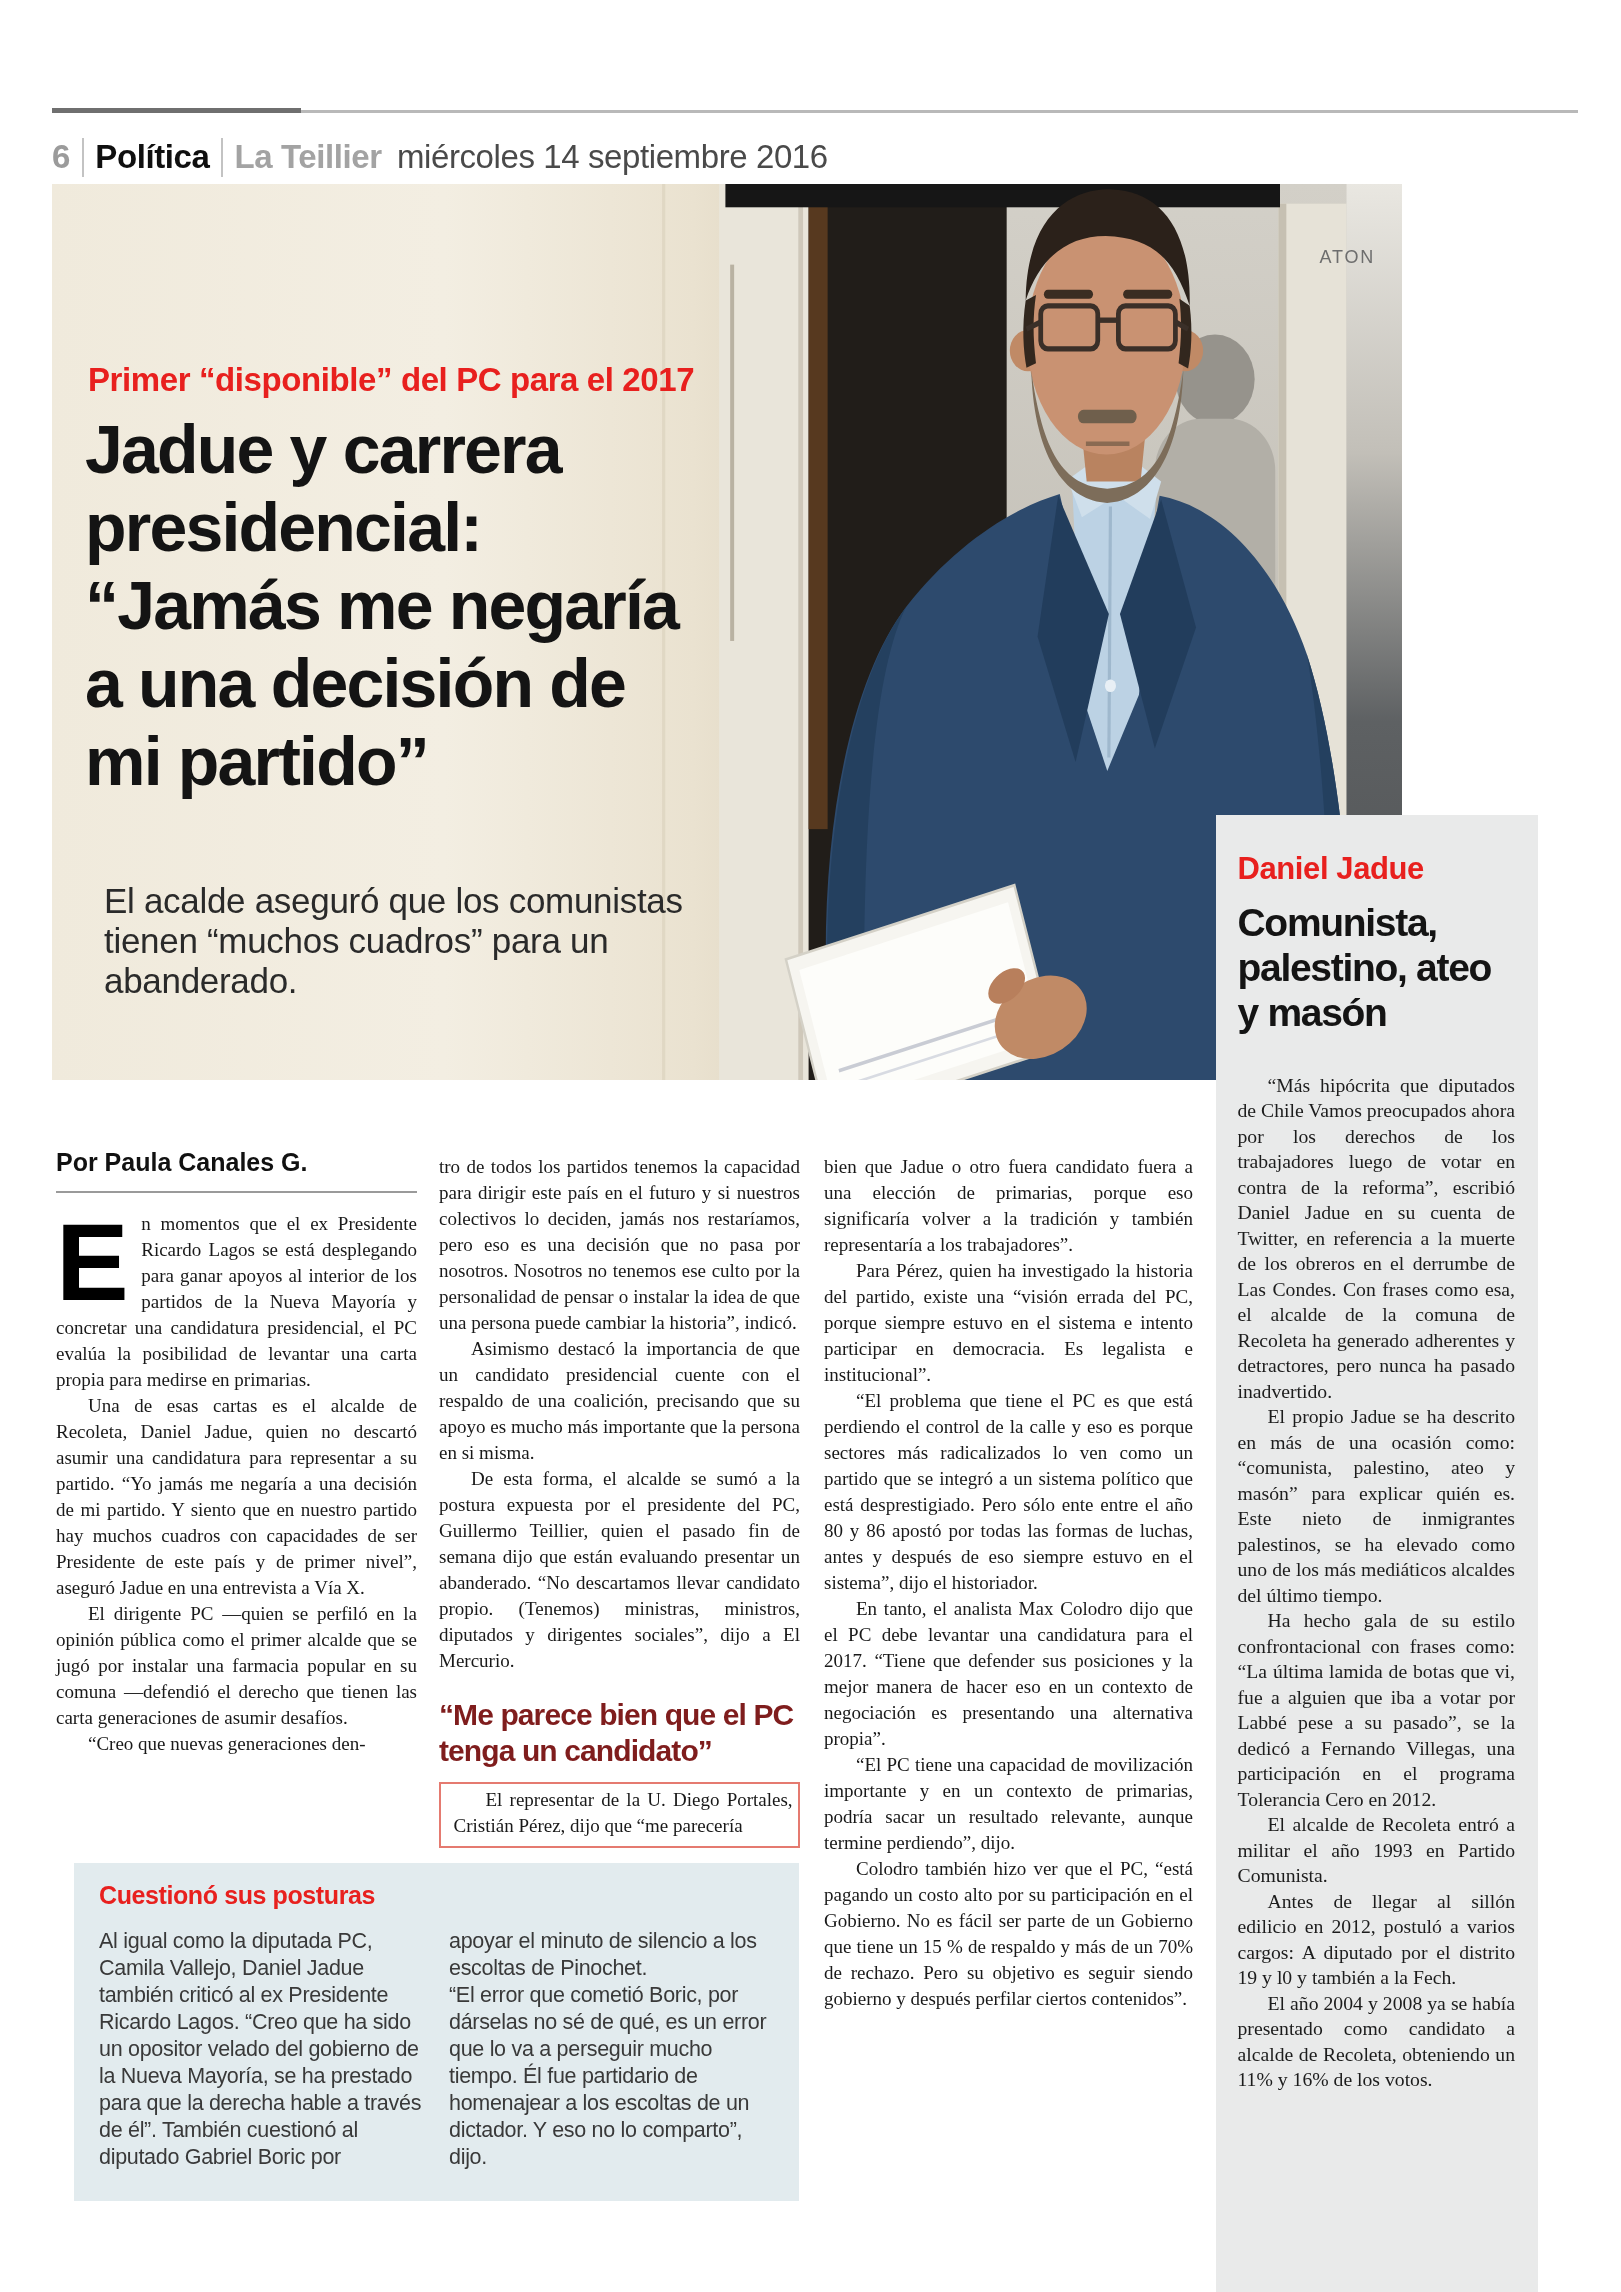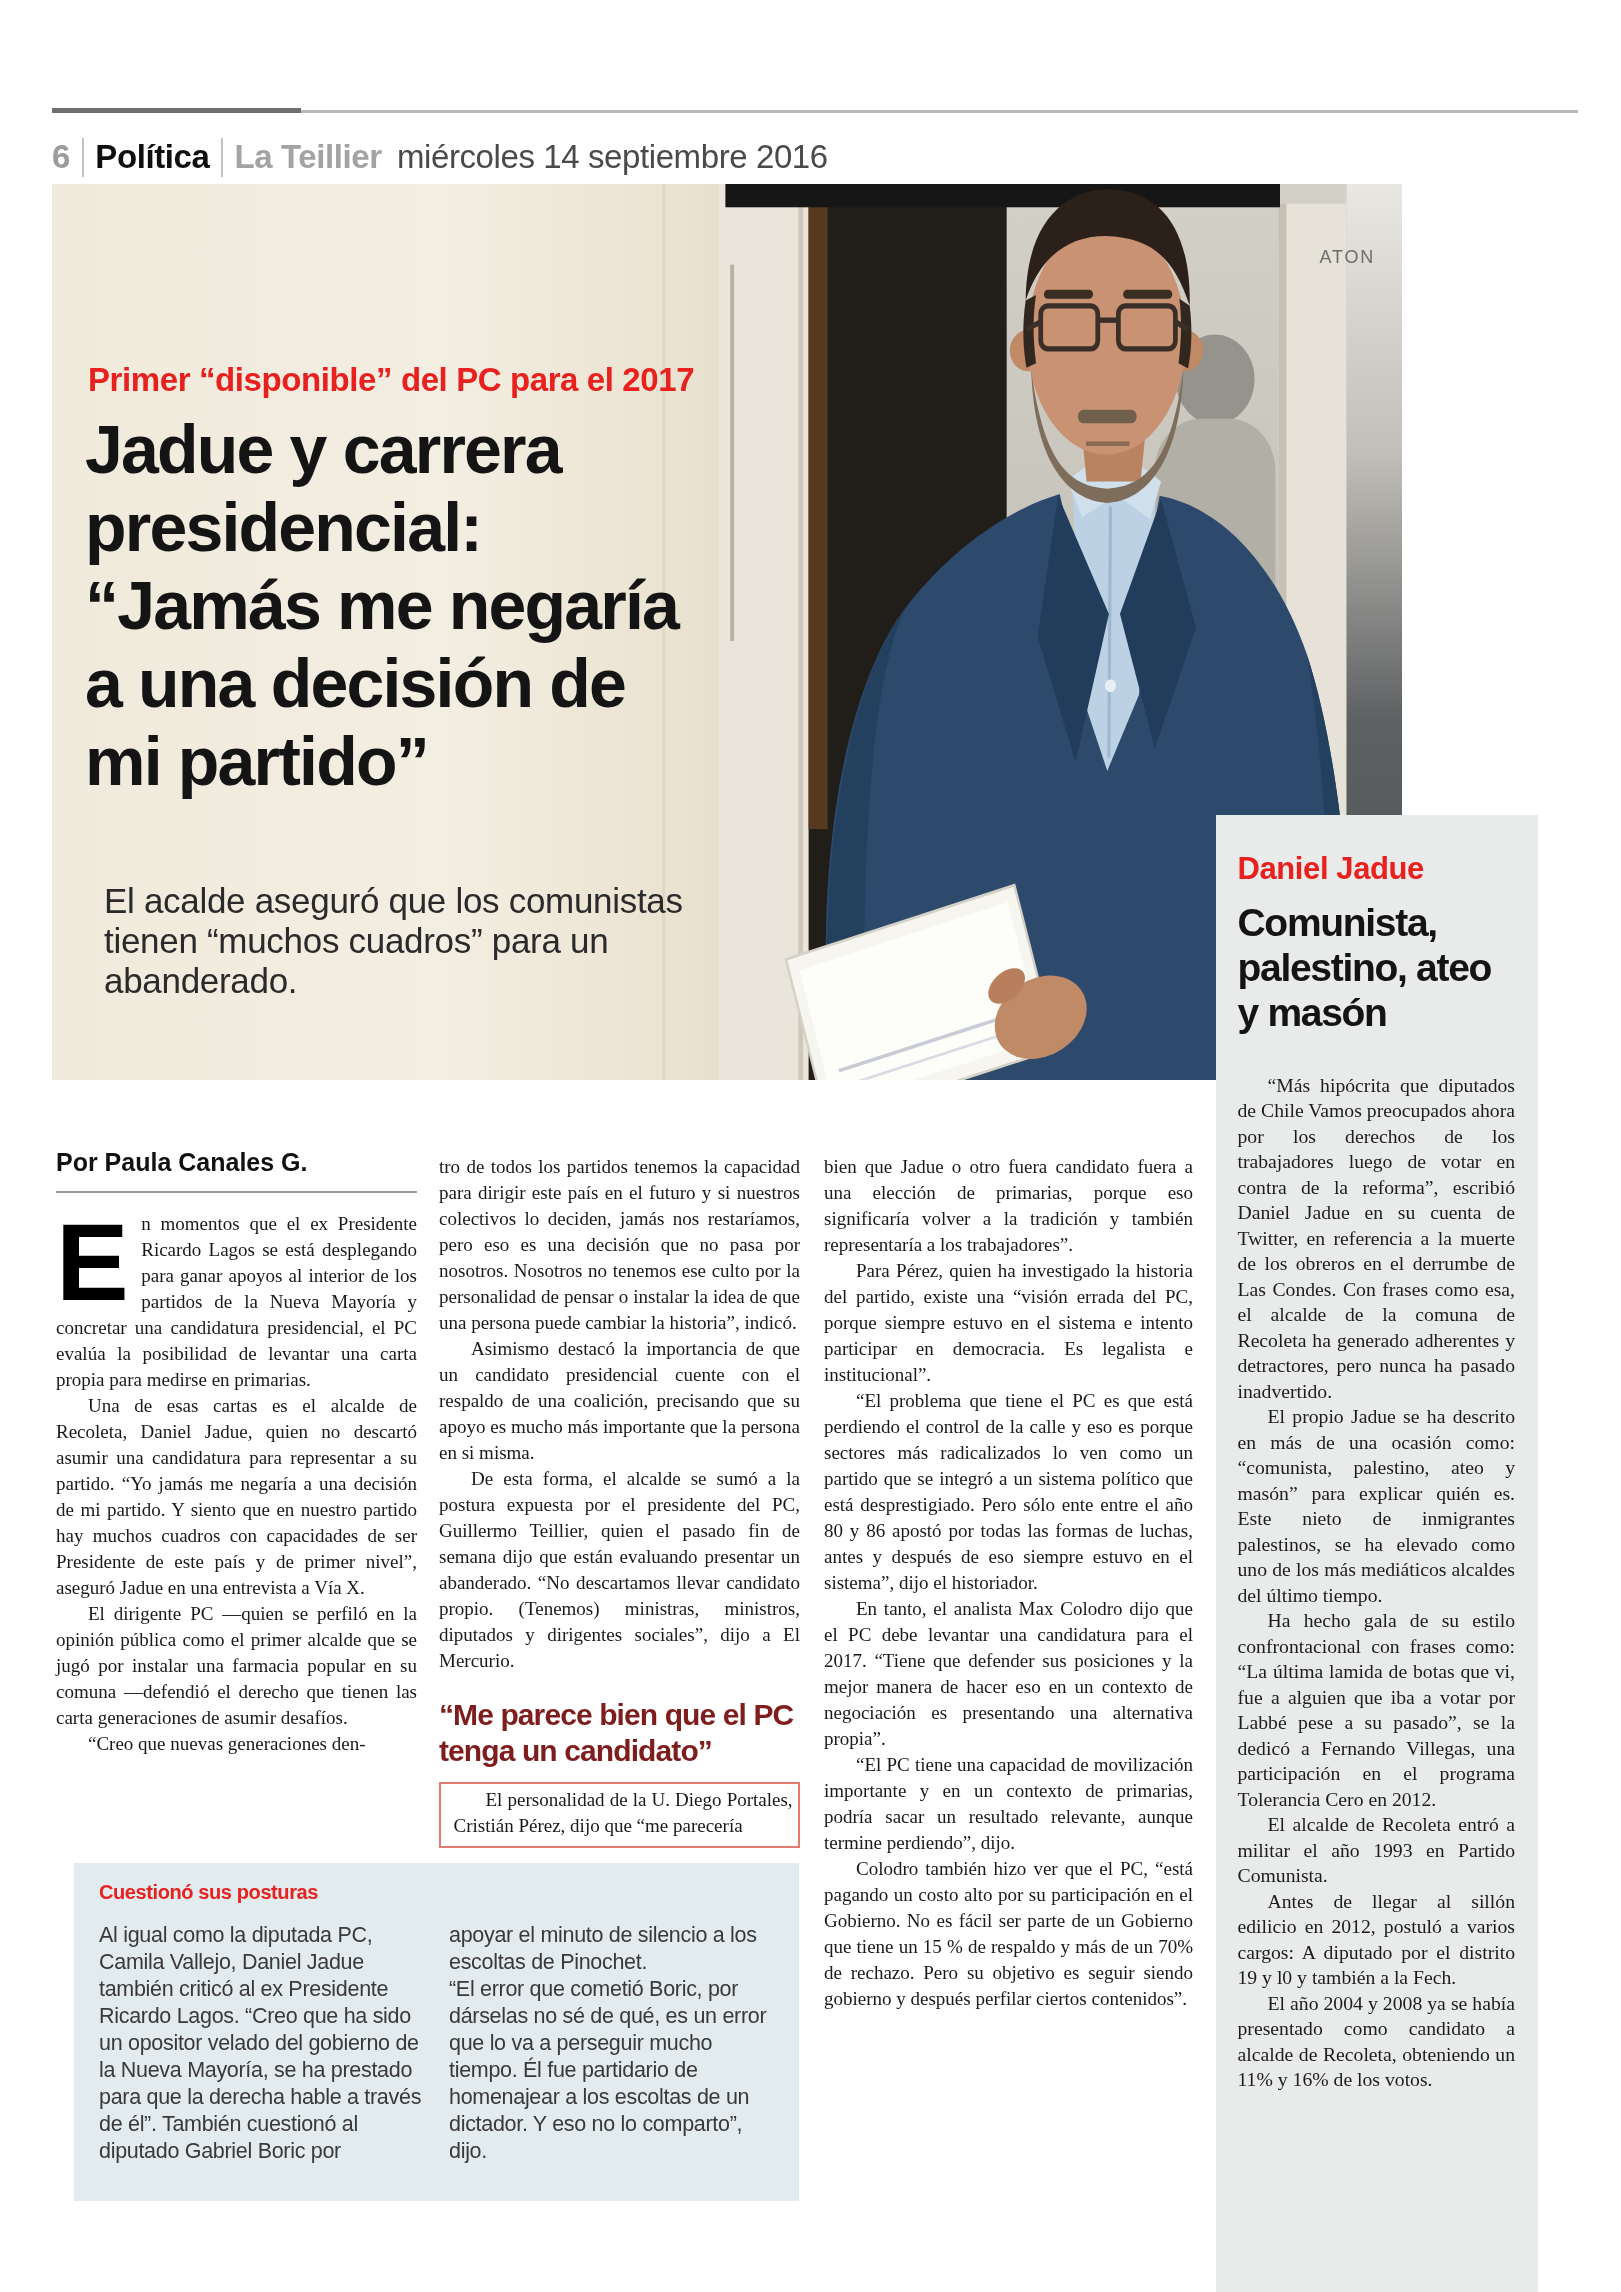--- a/index.html
+++ b/index.html
@@ -49,21 +49,21 @@
   .col3{left:824px;top:1154px;width:369px;}
   .dropcap{float:left;font-family:"Liberation Sans",sans-serif;font-weight:bold;font-size:109px;
            line-height:88px;color:#000;margin:7.2px 12.5px 0 0;}
   .crosshead{font-family:"Liberation Sans",sans-serif;font-size:30px;line-height:36px;font-weight:bold;
              color:#7f1d1d;letter-spacing:-0.9px;margin:23px 0 12.5px 0;text-align:left;}
   .highlight{border:2.7px solid #e57a70;padding:3.6px 5.4px 7.2px 12.5px;margin-left:-20.6px;margin-right:-3.6px;}
 
   
   .bottom-box{position:absolute;left:74px;top:1863px;width:725px;height:338px;background:#e2ebee;
               box-sizing:border-box;padding:18px 25px;overflow:hidden;}
-  .bb-label{font-size:20px;font-weight:bold;color:#e8201e;letter-spacing:-0.4px;}
+  .bb-label{font-size:25px;font-weight:bold;color:#e8201e;letter-spacing:-0.4px;}
   .bb-headline{margin:7.2px 0 0 0;font-size:42px;font-weight:bold;color:#141414;letter-spacing:-0.9px;}
   .bb-cols{display:flex;gap:25px;margin-top:18px;}
   .bb-col{flex:1;font-size:21.5px;line-height:27px;color:#393939;letter-spacing:-0.3px;}
   .bb-col p{margin:0;}
 </style>
 </head>
 <body>
 
 <div class="page">
 
@@ -215,21 +215,21 @@
     <p>Una de esas cartas es el alcalde de Recoleta, Daniel Jadue, quien no descartó asumir una candidatura para representar a su partido. “Yo jamás me negaría a una decisión de mi partido. Y siento que en nuestro partido hay muchos cuadros con capacidades de ser Presidente de este país y de primer nivel”, aseguró Jadue en una entrevista a Vía X.</p>
     <p>El dirigente PC —quien se perfiló en la opinión pública como el primer alcalde que se jugó por instalar una farmacia popular en su comuna —defendió el derecho que tienen las carta generaciones de asumir desafíos.</p>
     <p>“Creo que nuevas generaciones den-</p>
   </div>
 
   <div class="col col2">
     <p class="noindent">tro de todos los partidos tenemos la capacidad para dirigir este país en el futuro y si nuestros colectivos lo deciden, jamás nos restaríamos, pero eso es una decisión que no pasa por nosotros. Nosotros no tenemos ese culto por la personalidad de pensar o instalar la idea de que una persona puede cambiar la historia”, indicó.</p>
     <p>Asimismo destacó la importancia de que un candidato presidencial cuente con el respaldo de una coalición, precisando que su apoyo es mucho más importante que la persona en si misma.</p>
     <p>De esta forma, el alcalde se sumó a la postura expuesta por el presidente del PC, Guillermo Teillier, quien el pasado fin de semana dijo que están evaluando presentar un abanderado. “No descartamos llevar candidato propio. (Tenemos) ministras, ministros, diputados y dirigentes sociales”, dijo a El Mercurio.</p>
     <h3 class="crosshead">“Me parece bien que el PC tenga un candidato”</h3>
-    <p class="highlight">El personalidad de la U. Diego Portales, Cristián Pérez, dijo que “me parecería</p>
+    <p class="highlight">El representar de la U. Diego Portales, Cristián Pérez, dijo que “me parecería</p>
   </div>
 
   <div class="col col3">
     <p class="noindent">bien que Jadue o otro fuera candidato fuera a una elección de primarias, porque eso significaría volver a la tradición y también representaría a los trabajadores”.</p>
     <p>Para Pérez, quien ha investigado la historia del partido, existe una “visión errada del PC, porque siempre estuvo en el sistema e intento participar en democracia. Es legalista e institucional”.</p>
     <p>“El problema que tiene el PC es que está perdiendo el control de la calle y eso es porque sectores más radicalizados lo ven como un partido que se integró a un sistema político que está desprestigiado. Pero sólo ente entre el año 80 y 86 apostó por todas las formas de luchas, antes y después de eso siempre estuvo en el sistema”, dijo el historiador.</p>
     <p>En tanto, el analista Max Colodro dijo que el PC debe levantar una candidatura para el 2017. “Tiene que defender sus posiciones y la mejor manera de hacer eso en un contexto de negociación es presentando una alternativa propia”.</p>
     <p>“El PC tiene una capacidad de movilización importante y en un contexto de primarias, podría sacar un resultado relevante, aunque termine perdiendo”, dijo.</p>
     <p>Colodro también hizo ver que el PC, “está pagando un costo alto por su participación en el Gobierno. No es fácil ser parte de un Gobierno que tiene un 15 % de respaldo y más de un 70% de rechazo. Pero su objetivo es seguir siendo gobierno y después perfilar ciertos contenidos”.</p>
   </div>

